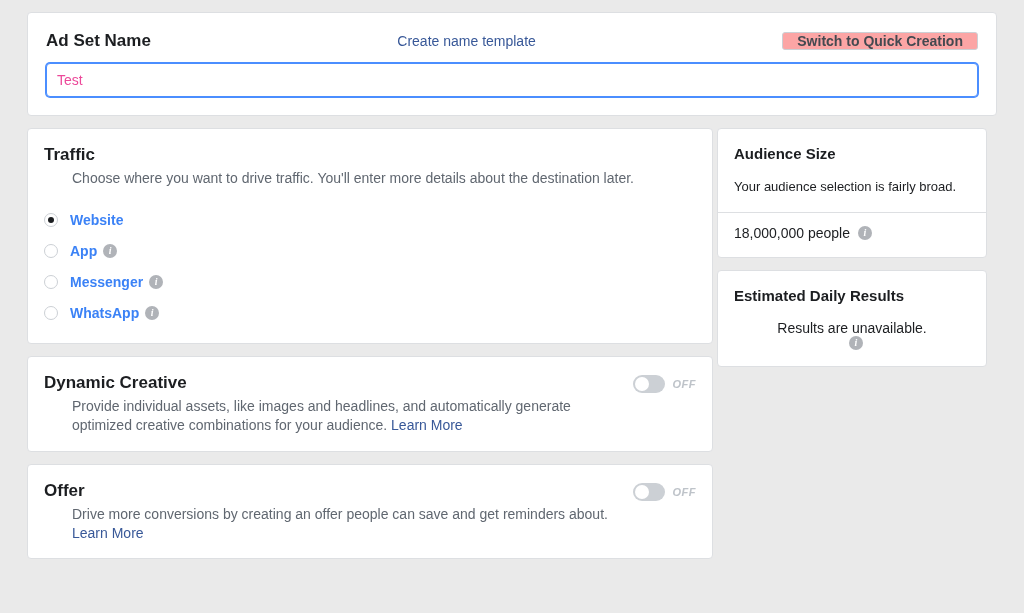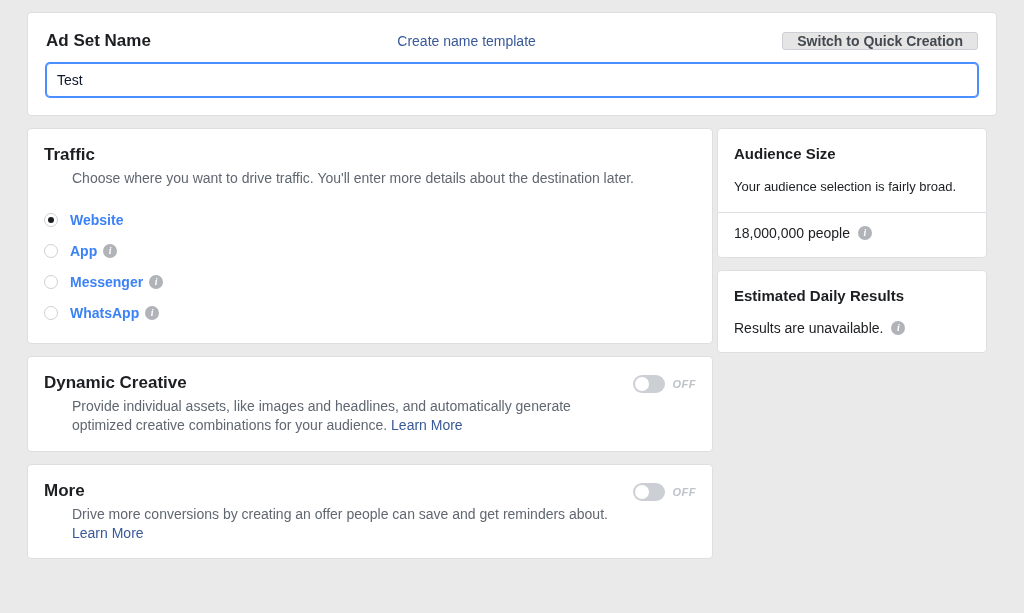--- a/index.html
+++ b/index.html
@@ -29,39 +29,39 @@
       font-weight: 700;
       font-size: 17px;
       color: #1c1e21;
     }
     .link {
       color: #385898;
       font-size: 14px;
       cursor: pointer;
     }
     .btn {
-      background: #e5e5e5;
+      background: #fca5a5;
       border: 1px solid #ccd0d5;
       border-radius: 3px;
       padding: 0 14px;
       font-size: 14px;
       font-weight: 600;
       color: #444950;
       cursor: pointer;
       text-align: right;
     }
     .text-input {
       width: 100%;
       border: 1px solid #4b8eff;
       box-shadow: 0 0 0 1px #4b8eff;
       border-radius: 4px;
       padding: 8px 10px;
       font-size: 14px;
       outline: none;
-      color: #0f172a;
+      color: #ec4899;
     }
     .columns {
       display: flex;
       gap: 4px;
     }
     .leftcol { width: 686px; }
     .rightcol { width: 270px; }
     .subtext {
       color: #606770;
       font-size: 14px;
@@ -146,21 +146,21 @@
       letter-spacing: 0.5px;
     }
     .inline-link { color: #385898; cursor: pointer; }
     .gauge-wrap { display: flex; gap: 18px; margin-top: 10px; align-items: flex-start; }
     .gauge-container { width: 110px; }
     .gauge-labels { display: flex; justify-content: space-between; font-size: 11px; color: #90949c; margin-top: 2px; }
     .aud-desc { font-size: 13px; color: #1c1e21; line-height: 1.35; flex: 1; padding-top: 6px; }
     .divider { border-top: 1px solid #dddfe2; margin: 16px -16px 12px -16px; }
     .reach-text { font-size: 14px; color: #1c1e21; display: flex; align-items: center; }
     .aud-card { padding: 16px; }
-    .edr-text { font-size: 14px; color: #1c1e21; display:flex; align-items:center; margin-top: 16px; }
+    .edr-text { font-size: 14px; color: #1c1e21; display:flex; align-items:center; margin-top: 16px; flex-direction: column; }
   </style>
 </head>
 <body>
 
 <div class="card topcard">
   <div class="top-row">
     <div class="section-title">Ad Set Name</div>
     <span class="link">Create name template</span>
     <button class="btn">Switch to Quick Creation</button>
   </div>
@@ -205,21 +205,21 @@
         <div class="toggle-wrap">
           <div class="toggle"></div>
           <span class="toggle-state">OFF</span>
         </div>
       </div>
     </div>
 
     <div class="card" style="margin-bottom:0;">
       <div class="toggle-row">
         <div class="toggle-text">
-          <div class="section-title">More</div>
+          <div class="section-title">Offer</div>
           <div class="subtext"><span>Drive more conversions by creating an offer people can save and get reminders about.</span><br><span class="inline-link">Learn More</span></div>
         </div>
         <div class="toggle-wrap">
           <div class="toggle"></div>
           <span class="toggle-state">OFF</span>
         </div>
       </div>
     </div>
   </div>
 

